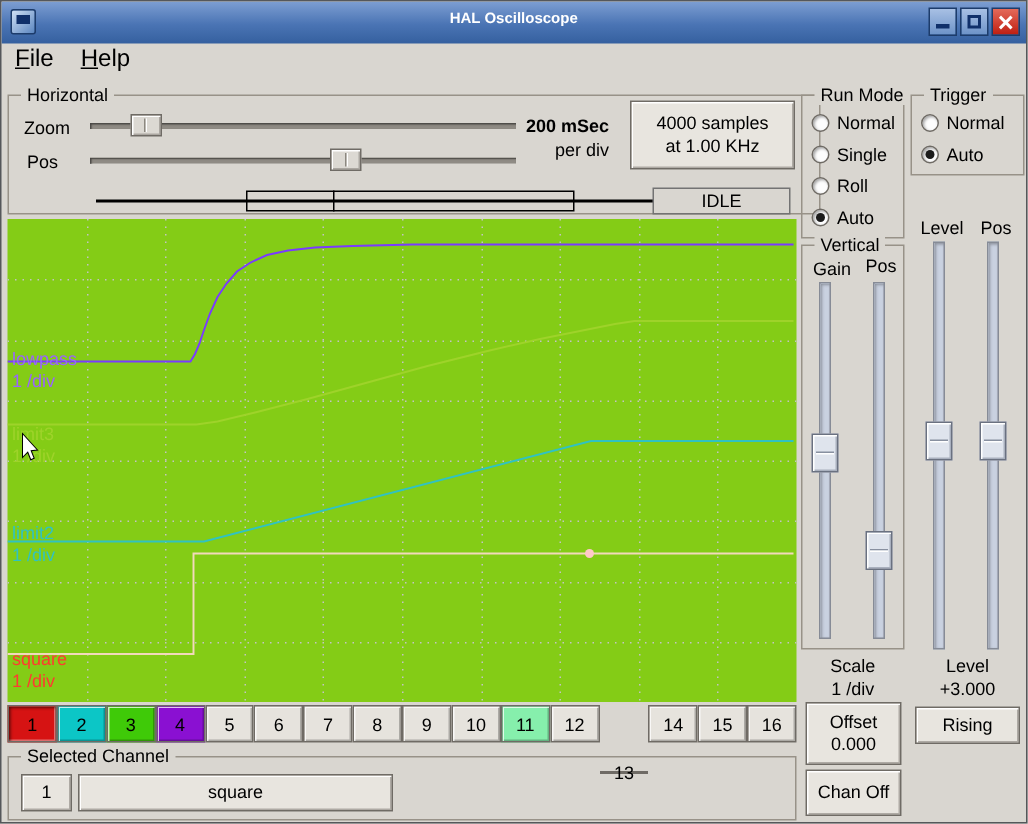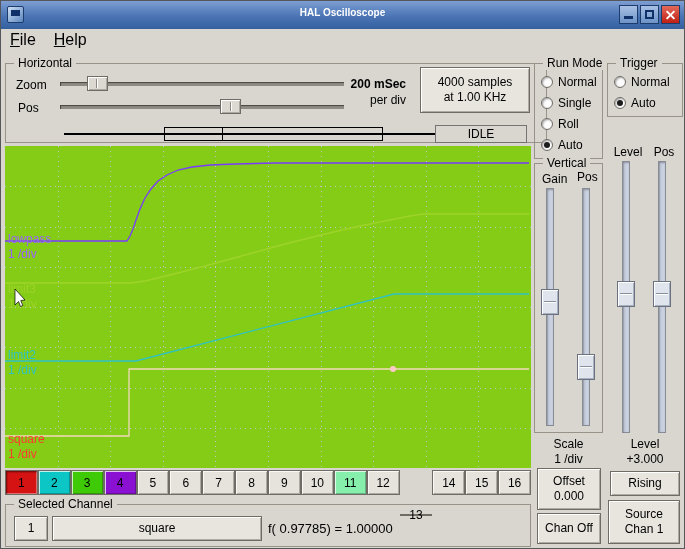--- a/index.html
+++ b/index.html
@@ -183,21 +183,20 @@
       <div class="chan-btn" style="background: #7dd3fc; margin-top: 44px;">13</div>
       <div class="chan-btn" style="background: rgb(230, 227, 221);">14</div>
       <div class="chan-btn" style="background: rgb(230, 227, 221);">15</div>
       <div class="chan-btn" style="background: rgb(230, 227, 221);">16</div>
     </div>
 
   <div class="gtk-frame" style="left:4px; top:503px; width:526px; height:43px;">
     <span class="frame-label">Selected Channel</span>
     <div class="gtk-btn" style="left:8px; top:11px; width:34px; height:25px;">1</div>
     <div class="gtk-btn" style="left:46px; top:11px; width:210px; height:25px;">square</div>
-    <div class="lbl" style="left:262px; top:16px; font-size:13px;">f( 0.97785) =  1.00000</div>
   </div>
 
   <div class="gtk-frame" style="left:533px; top:62px; width:69px; height:96px;">
     <span class="frame-label">Run Mode</span>
     <label class="radio" style="left:6px; top:10px;">
       <span class="rdot"></span>
         <span>Normal</span>
     </label>
     <label class="radio" style="left:6px; top:31px;">
       <span class="rdot"></span>
@@ -254,18 +253,14 @@
   <div class="centered-text" style="left:533px; top:451px; width:69px;">1 /div</div>
   <div class="centered-text" style="left:606px; top:436px; width:76px;">Level</div>
   <div class="centered-text" style="left:606px; top:451px; width:76px;">+3.000</div>
 
   <div class="gtk-btn two-line" style="left:536px; top:467px; width:64px; height:42px;">
     <span>Offset</span>
     <span>0.000</span>
   </div>
   <div class="gtk-btn" style="left:609px; top:470px; width:70px; height:25px;">Rising</div>
   <div class="gtk-btn" style="left:536px; top:512px; width:64px; height:31px;">Chan Off</div>
-  <div class="gtk-btn two-line" style="left:607px; top:499px; width:72px; height:44px;">
-    <span>Source</span>
-    <span>Chan  1</span>
-  </div>
 
 </div>
 
 </body></html>

